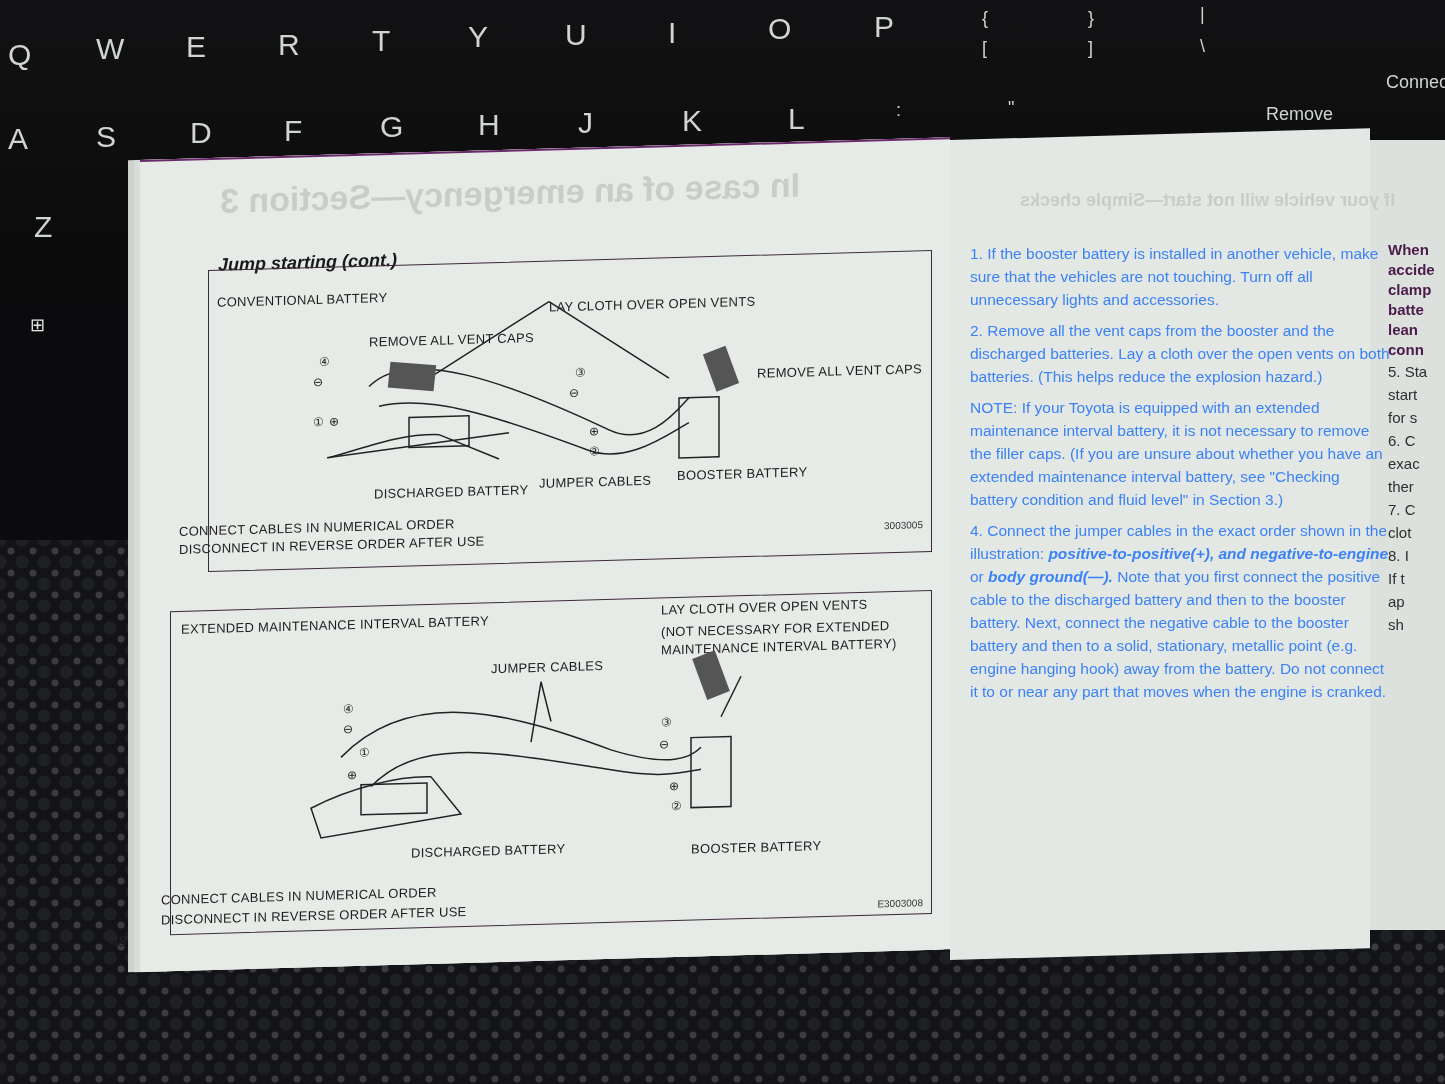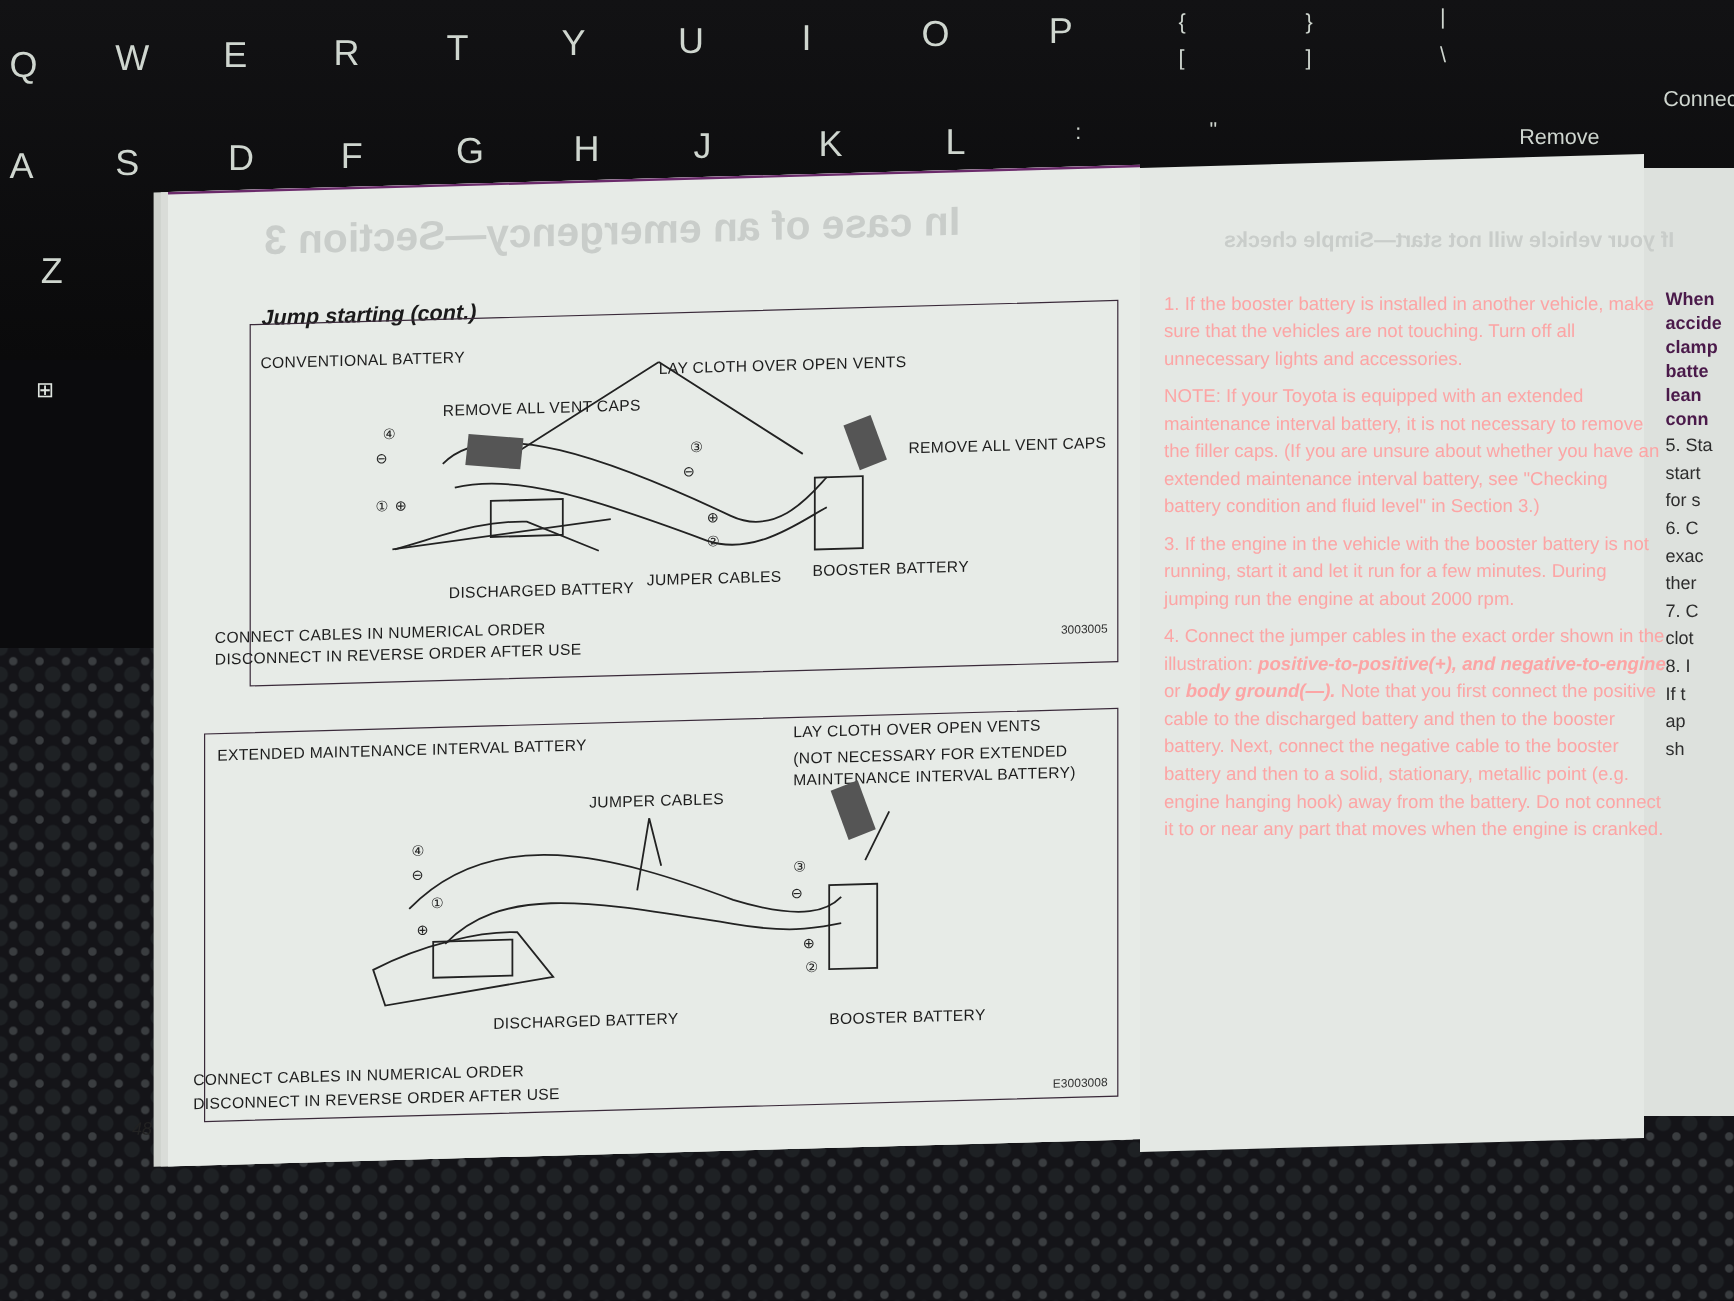--- a/index.html
+++ b/index.html
@@ -35,21 +35,21 @@
        font-style:italic;color:#1a1a1a;}
   .fig{position:absolute;border:1.5px solid #3a2a3a;}
   .fig1{left:68px;top:110px;width:722px;height:300px;}
   .fig2{left:30px;top:450px;width:760px;height:322px;}
   .lbl{position:absolute;font-family:"Liberation Sans Narrow","Liberation Sans",sans-serif;
        font-size:13px;color:#1d1d1d;letter-spacing:0.3px;white-space:nowrap;}
   .code{position:absolute;font-size:10px;color:#333;}
   .page-num{position:absolute;left:-30px;top:780px;font-size:15px;font-style:italic;color:#222;}
 
   .steps{position:absolute;left:830px;top:92px;width:420px;font-size:15.5px;
-       line-height:23px;color:#fca5a5;}
+       line-height:23px;color:#3b82f6;}
   .steps p{margin:0 0 8px 0;}
   .steps .bi{font-weight:bold;font-style:italic;}
   .far-text{position:absolute;left:1250px;top:100px;width:100px;font-size:15px;line-height:23px;color:#2e2e2e;}
   .far-text .warn{color:#4a1a4a;font-weight:bold;line-height:20px;}
   .far-text div{white-space:nowrap;overflow:hidden;}
 </style>
 </head>
 <body>
 
 <div class="keyboard">
@@ -192,17 +192,17 @@
       </svg>
     </div>
 
     <span class="page-num" style="left:-30px;top:770px">48</span>
   </div>
 
   <span class="ghost ghost-right">If your vehicle will not start—Simple checks</span>
 
   <div class="steps">
     <p>1. If the booster battery is installed in another vehicle, make sure that the vehicles are not touching. Turn off all unnecessary lights and accessories.</p>
+    <p>2. Remove all the vent caps from the booster and the discharged batteries. Lay a cloth over the open vents on both batteries. (This helps reduce the explosion hazard.)</p>
     <p>NOTE: If your Toyota is equipped with an extended maintenance interval battery, it is not necessary to remove the filler caps. (If you are unsure about whether you have an extended maintenance interval battery, see "Checking battery condition and fluid level" in Section 3.)</p>
-    <p>3. If the engine in the vehicle with the booster battery is not running, start it and let it run for a few minutes. During jumping run the engine at about 2000 rpm.</p>
     <p><span>4. Connect the jumper cables in the exact order shown in the illustration: </span><span class="bi">positive-to-positive(+), and negative-to-engine</span><span> or </span><span class="bi">body ground(—).</span><span> Note that you first connect the positive cable to the discharged battery and then to the booster battery. Next, connect the negative cable to the booster battery and then to a solid, stationary, metallic point (e.g. engine hanging hook) away from the battery. Do not connect it to or near any part that moves when the engine is cranked.</span></p>
   </div>
 </div>
 
 </body></html>

